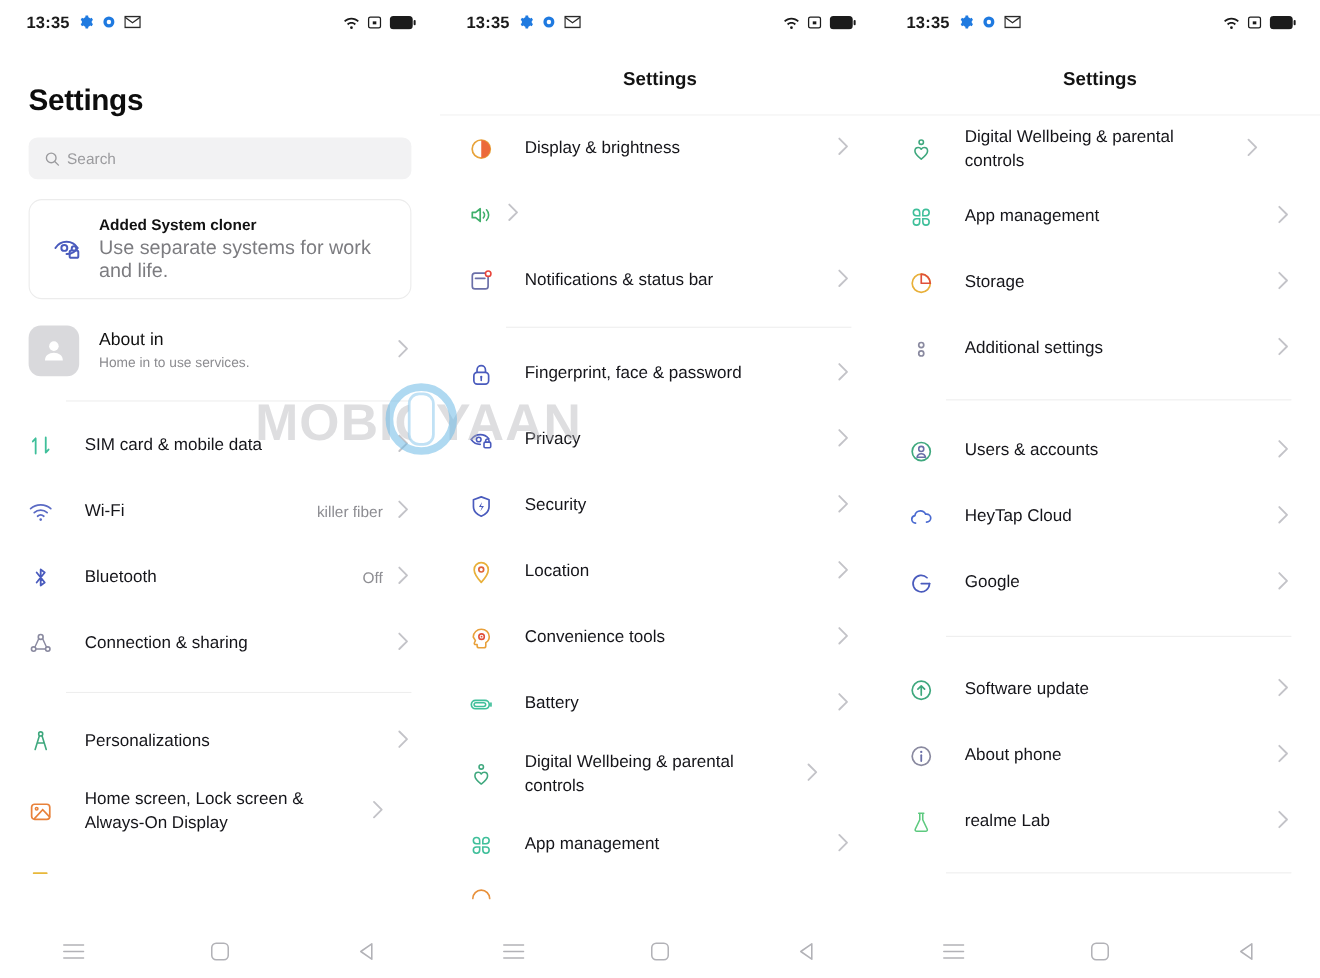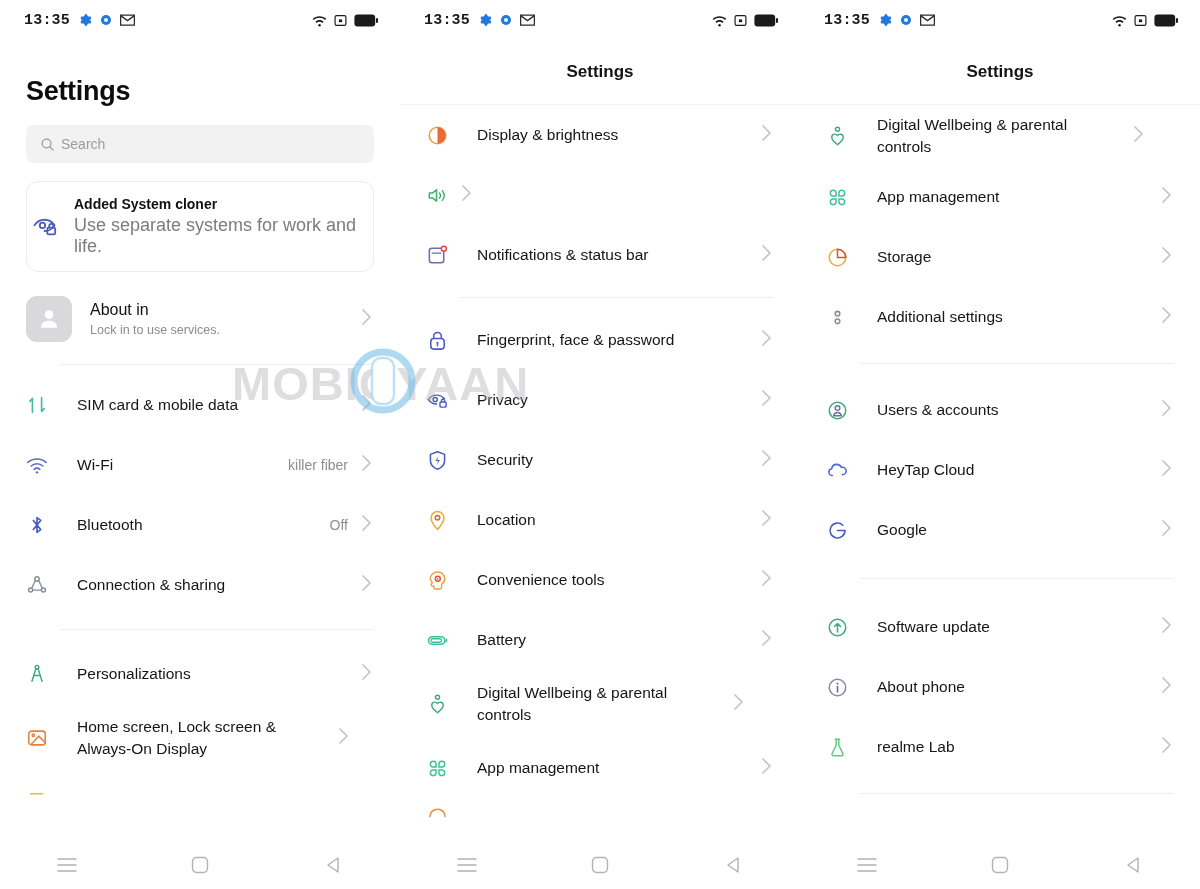--- a/index.html
+++ b/index.html
@@ -9,21 +9,21 @@
     font-family:"Liberation Sans","DejaVu Sans",sans-serif;
     overflow:hidden;
     -webkit-font-smoothing:antialiased;
   }
   .screens{display:flex;width:1200px;height:889px;position:relative;}
   .panel{width:400px;height:889px;position:relative;background:#fff;overflow:hidden;}
 
   
   .statusbar{
     height:40px;display:flex;align-items:center;
-    padding:0 22px 0 24px;box-sizing:border-box;font-family:Liberation Mono, monospace;
+    padding:0 22px 0 24px;box-sizing:border-box;
   }
   .sb-left{display:flex;align-items:center;gap:8px;}
   .sb-time{font-size:15px;font-weight:600;color:#1b1b1b;letter-spacing:.2px;}
   .sb-right{margin-left:auto;display:flex;align-items:center;gap:7px;}
   .ic{display:inline-flex;align-items:center;justify-content:center;}
 
   
   .header-big{padding:0 26px;}
   .title-big{
     font-size:27px;font-weight:700;color:#0d0d0d;
@@ -38,21 +38,21 @@
   
   .search{
     margin:0 26px;height:38px;background:#f2f2f3;border-radius:8px;
     display:flex;align-items:center;padding:0 14px;box-sizing:border-box;gap:6px;
   }
   .search-ph{color:#9b9b9e;font-size:14px;}
 
   
   .promo{
     margin:18px 26px 0 26px;border:1px solid #ececec;border-radius:12px;
-    display:flex;align-items:center;gap:16px;padding:14px 4px;box-sizing:border-box;
+    display:flex;align-items:center;gap:16px;padding:14px 20px;box-sizing:border-box;
   }
   .promo-txt{display:flex;flex-direction:column;gap:3px;}
   .promo-title{font-size:14px;font-weight:700;color:#111;}
   .promo-sub{font-size:18px;color:#7c7c80;}
 
   
   .account{
     margin:14px 26px 0 26px;display:flex;align-items:center;gap:18px;
     padding:10px 0;box-sizing:border-box;
   }
@@ -188,21 +188,21 @@
 
     <div class="account">
       <span class="avatar">
         <svg width="26" height="26" viewBox="0 0 24 24">
             <circle cx="12" cy="8" r="4" fill="#fff"></circle>
             <path d="M4.5 20c0-4.1 3.4-6.4 7.5-6.4s7.5 2.3 7.5 6.4z" fill="#fff"></path>
           </svg>
       </span>
       <span class="acct-txt">
         <span class="acct-title">About in</span>
-        <span class="acct-sub">Lock in to use services.</span>
+        <span class="acct-sub">Home in to use services.</span>
       </span>
       <span class="chev">
         <svg width="14" height="20" viewBox="0 0 14 20">
             <path d="M3 3l7 7-7 7" fill="none" stroke="#c3c3c8" stroke-width="1.7" stroke-linecap="round" stroke-linejoin="round"></path>
           </svg>
       </span>
     </div>
 
     <div class="sep" style="margin:12px 26px 10px 60px;"></div>
 

